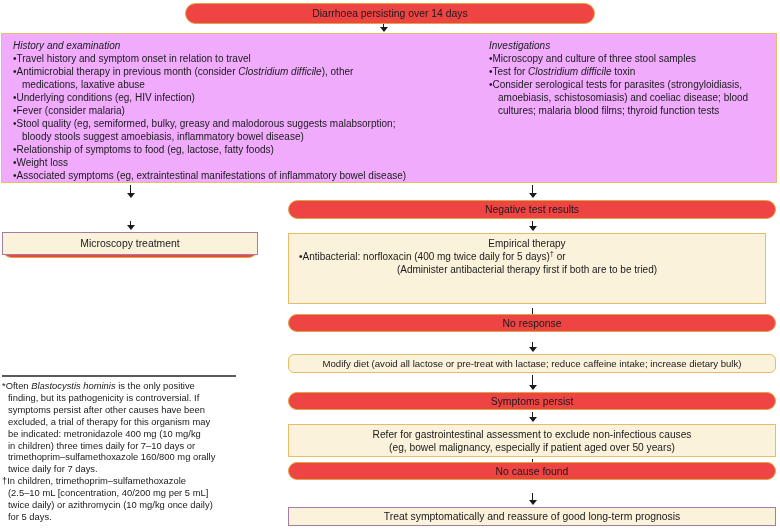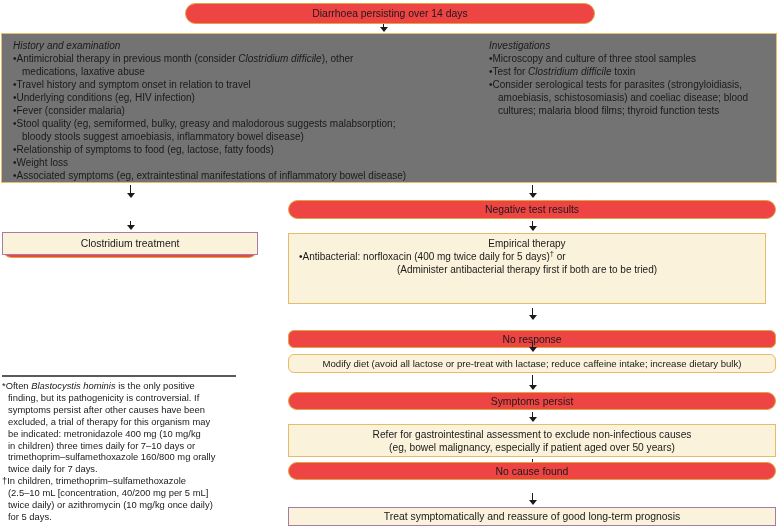--- a/index.html
+++ b/index.html
@@ -17,21 +17,21 @@
   .rbox {
     position:absolute; box-sizing:border-box;
     border:1px solid #E7BC67; background:#FBF2DB;
     display:flex; align-items:center; justify-content:center;
     text-align:center; white-space:pre-line; font-size:10.2px; line-height:13px;
   }
   .pbox { border:1.6px solid #A77CA3; font-size:10.4px; }
   .nowrap { white-space:nowrap; font-size:9.6px; }
   .main-box {
     position:absolute; left:1px; top:33px; width:776px; height:150px;
-    box-sizing:border-box; border:1px solid #E7BC67; background:#737373;
+    box-sizing:border-box; border:1px solid #E7BC67; background:#f0abfc;
   }
   .col { position:absolute; top:5px; line-height:13px; }
   .col-history { left:11px; width:458px; }
   .col-invest { left:487px; width:288px; }
   .col-heading { font-style:italic; }
   .b-list { margin:0; padding:0; list-style:none; }
   .b-list li { padding-left:9px; text-indent:-9px; white-space:pre-line; }
   .b-list li::before { content:"\2022 "; }
   .arrow { position:absolute; width:9px; }
   .arrow::before {
@@ -66,23 +66,23 @@
 
   <div class="pill" style="left:185px; top:3px; width:410px; height:21px;">
     <span>Diarrhoea persisting over 14 days</span>
   </div>
   <div class="arrow" style="left:379px; top:24px; height:8px;"></div>
 
   <div class="main-box">
     <div class="col col-history">
       <div class="col-heading">History and examination</div>
       <ul class="b-list">
+        <li>Travel history and symptom onset in relation to travel</li>
         <li><span>Antimicrobial therapy in previous month (consider </span><i>Clostridium difficile</i><span>), other
 medications, laxative abuse</span></li>
-        <li>Travel history and symptom onset in relation to travel</li>
         <li>Underlying conditions (eg, HIV infection)</li>
         <li>Fever (consider malaria)</li>
         <li>Stool quality (eg, semiformed, bulky, greasy and malodorous suggests malabsorption;
 bloody stools suggest amoebiasis, inflammatory bowel disease)</li>
         <li>Relationship of symptoms to food (eg, lactose, fatty foods)</li>
         <li>Weight loss</li>
         <li>Associated symptoms (eg, extraintestinal manifestations of inflammatory bowel disease)</li>
       </ul>
     </div>
     <div class="col col-invest">
@@ -96,21 +96,21 @@
       </ul>
     </div>
   </div>
 
   <div class="arrow" style="left:126px; top:185px; height:13px;"></div>
   <div class="pill" style="left:2px; top:211px; width:256px; height:19px;margin-top:28px;">
     <span>Positive test results*</span>
   </div>
   <div class="arrow" style="left:126px; top:221px; height:9px;"></div>
   <div class="rbox pbox" style="left:2px; top:232px; width:256px; height:23px;">
-    <span>Clostridium treatment</span>
+    <span>Microscopy treatment</span>
   </div>
 
   <div class="fn-sep"></div>
   <div class="footnote">
     <div class="fn-item"><span>*</span><span>Often </span><i>Blastocystis hominis</i><span> is the only positive
 finding, but its pathogenicity is controversial. If
 symptoms persist after other causes have been
 excluded, a trial of therapy for this organism may
 be indicated: metronidazole 400 mg (10 mg/kg
 in children) three times daily for 7–10 days or
@@ -130,21 +130,21 @@
 
   <div class="emp-box">
     <div class="emp-title">Empirical therapy</div>
     <ul class="b-list">
       <li><span>Antibacterial: norfloxacin (400 mg twice daily for 5 days)</span><sup>†</sup><span> or</span></li>
     </ul>
     <div class="emp-note">(Administer antibacterial therapy first if both are to be tried)</div>
   </div>
   <div class="arrow" style="left:528px; top:308px; height:12px;"></div>
 
-  <div class="pill" style="left:288px; top:330px; width:488px; height:18px;border-radius:6px;">
+  <div class="pill" style="left:288px; top:314px; width:488px; height:18px;">
     <span>No response</span>
   </div>
   <div class="arrow" style="left:528px; top:342px; height:10px;"></div>
 
   <div class="rbox nowrap" style="left:288px; top:354px; width:488px; height:19px;border-radius:6px;">
     <span>Modify diet (avoid all lactose or pre-treat with lactase; reduce caffeine intake; increase dietary bulk)</span>
   </div>
   <div class="arrow" style="left:528px; top:375px; height:15px;"></div>
 
   <div class="pill" style="left:288px; top:392px; width:488px; height:18px;">

